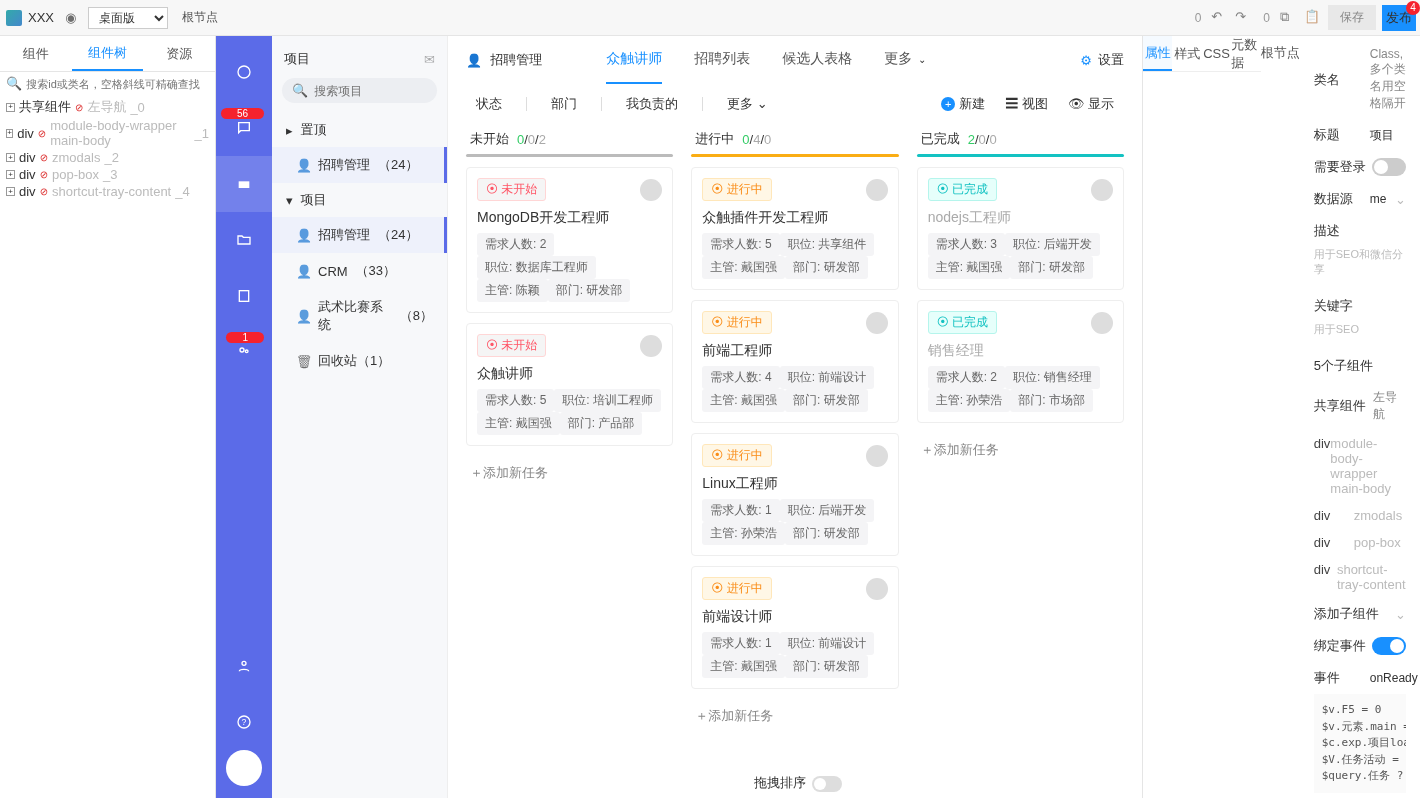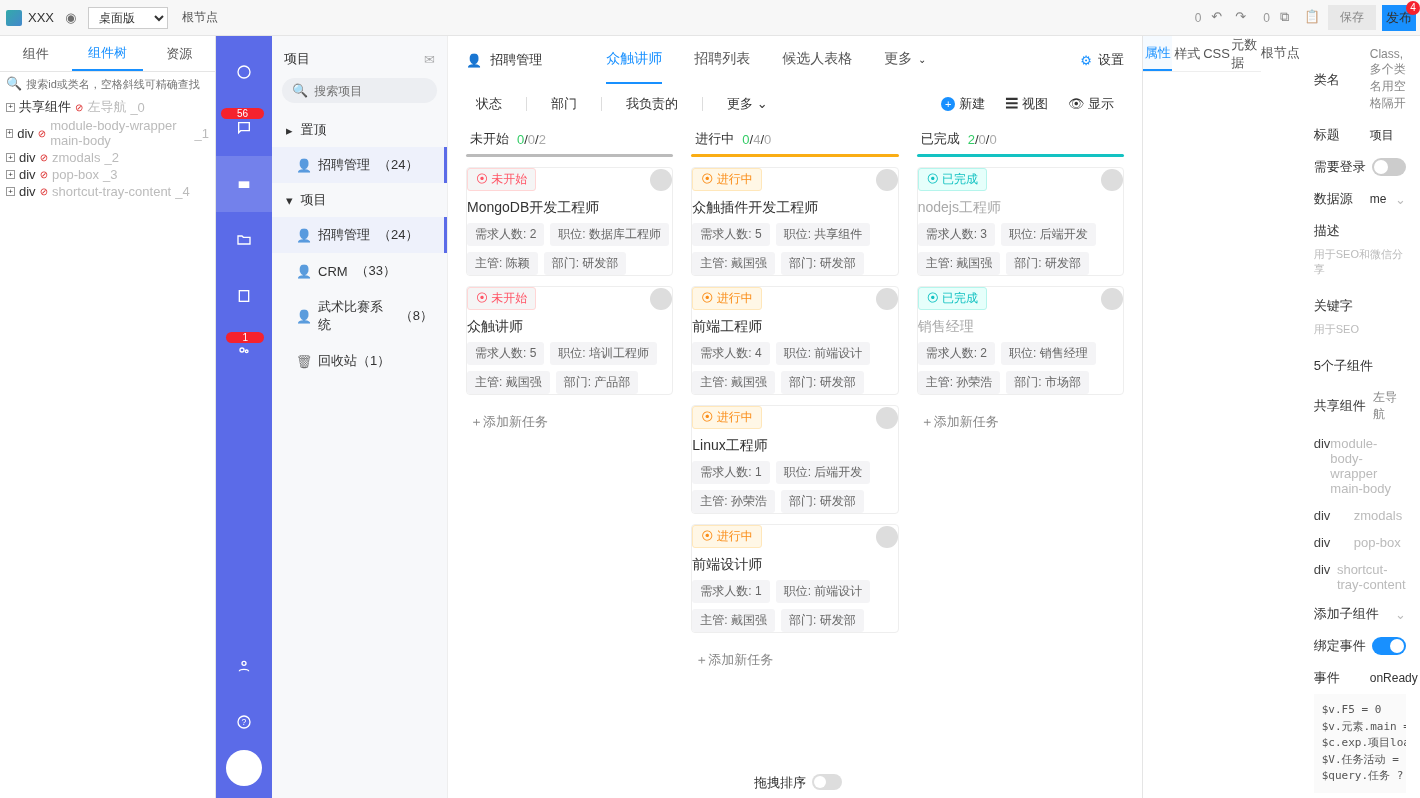--- a/index.html
+++ b/index.html
@@ -81,33 +81,33 @@
 
 .kanban{flex:1;display:flex;gap:18px;padding:0 18px 12px;overflow:auto}
 .col{width:220px;display:flex;flex-direction:column}
 .col-head{padding:6px 4px;font-size:14px;display:flex;align-items:center;gap:8px}
 .col-head .nums{font-size:13px}
 .col-head .n0{color:#aaa}.col-head .n1{color:#3c6}
 .col-bar{height:3px;border-radius:2px;margin-bottom:10px}
 .col1 .col-bar{background:#bbb}
 .col2 .col-bar{background:#faad14}
 .col3 .col-bar{background:#13c2c2}
-.card{border:1px solid #eee;border-radius:4px;margin-bottom:10px;background:#fff}
+.card{border:1px solid #eee;border-radius:4px;padding:10px;margin-bottom:10px;background:#fff}
 .card-st{display:inline-flex;align-items:center;gap:4px;padding:2px 8px;border-radius:3px;font-size:12px}
 .st-gray{background:#f5f5f5;color:#f56;border:1px solid #ffd6d6}
 .st-or{background:#fff7e6;color:#fa8c16;border:1px solid #ffe7ba}
 .st-gr{background:#e6fffb;color:#13c2c2;border:1px solid #b5f5ec}
 .card-row1{display:flex;align-items:center;justify-content:space-between}
 .card-ava{width:22px;height:22px;border-radius:50%;background:#ddd}
 .card-title{margin:8px 0 6px;font-size:14px}
 .card.done .card-title{color:#aaa}
-.tags{display:flex;flex-wrap:wrap;gap:6px}
+.tags{display:flex;flex-wrap:wrap;}
 .tag{background:#f4f4f6;padding:3px 8px;border-radius:3px;font-size:12px;color:#666}
 .addtask{padding:8px 4px;color:#888;font-size:13px;cursor:pointer}
-.kanban-foot{position:absolute;bottom:6px;right:300px;display:flex;align-items:flex-start;gap:6px;color:#888;font-size:12px}
+.kanban-foot{position:absolute;bottom:6px;right:300px;display:flex;align-items:flex-end;gap:6px;color:#888;font-size:12px}
 .toggle{width:30px;height:16px;background:#ddd;border-radius:8px;position:relative}
 .toggle::after{content:"";position:absolute;width:12px;height:12px;background:#fff;border-radius:50%;top:2px;left:2px}
 
 
 .rpanel{width:278px;border-left:1px solid #e5e5e5;display:flex;flex-direction:row}
 .rtabs{display:flex;height:36px;border-bottom:1px solid #eee}
 .rtabs .rt{flex:1;display:flex;align-items:center;justify-content:center;font-size:13px;color:#555;cursor:pointer}
 .rtabs .rt.active{color:#1890ff;border-bottom:2px solid #1890ff;background:#f5faff}
 .rtitle{text-align:center;padding:8px 0;font-size:13px;color:#555}
 .rprops{padding:4px 14px;overflow:auto;flex:1}

